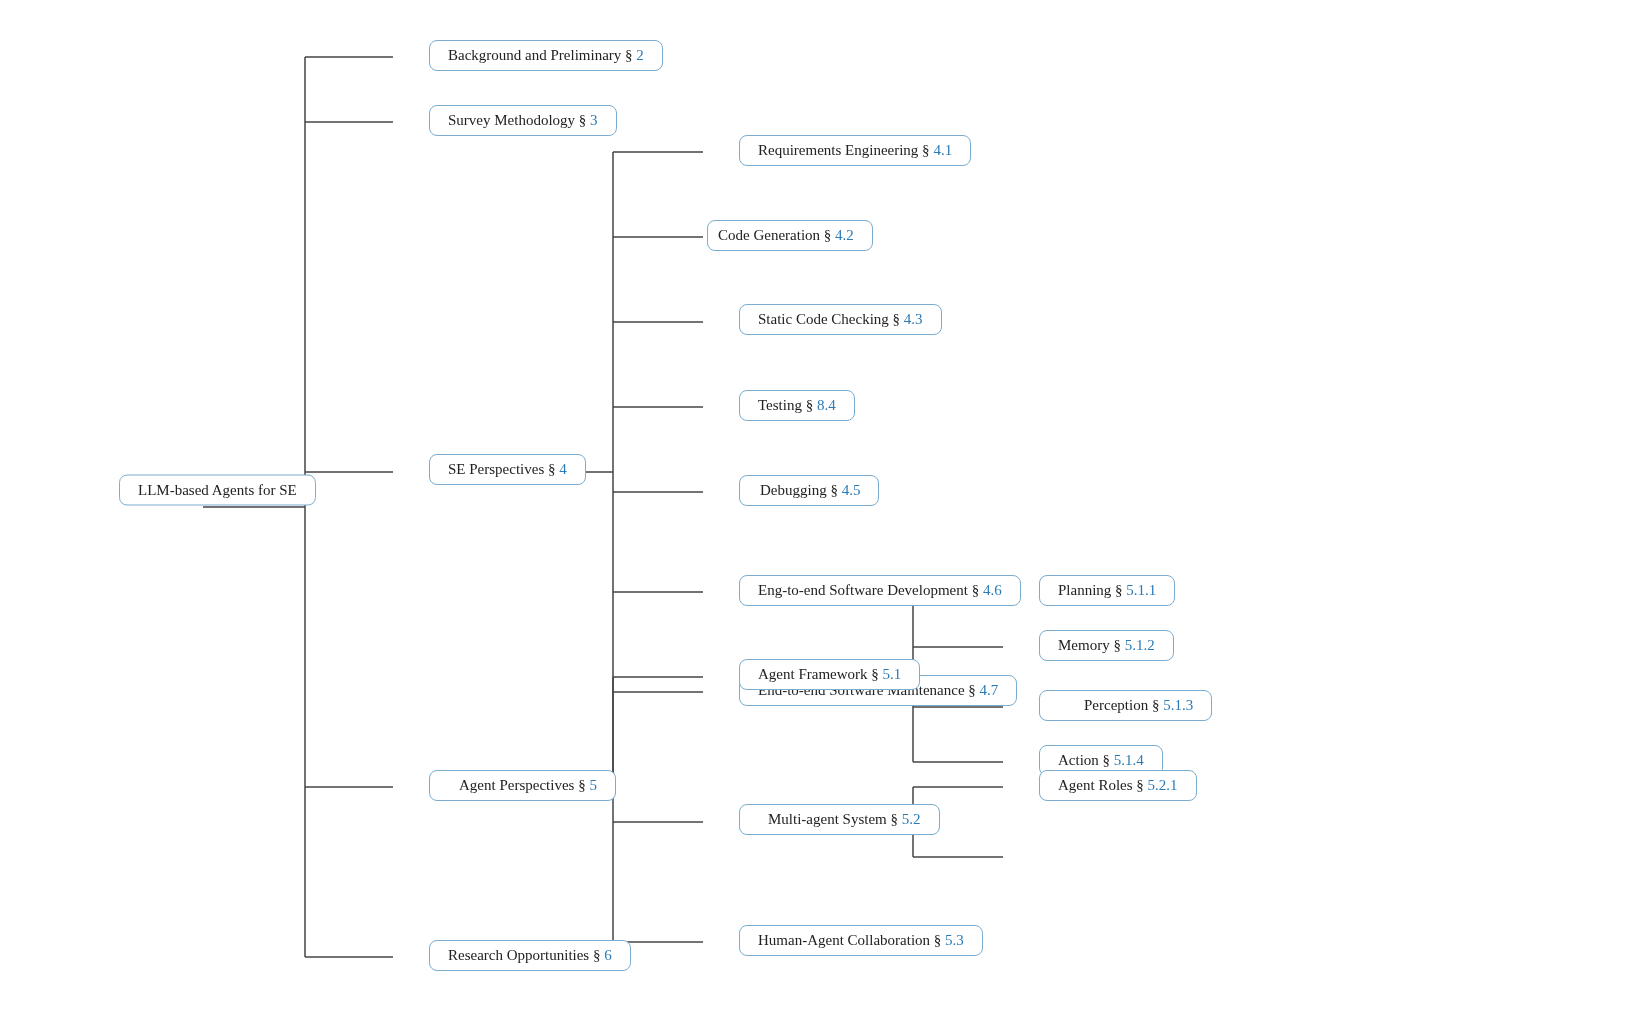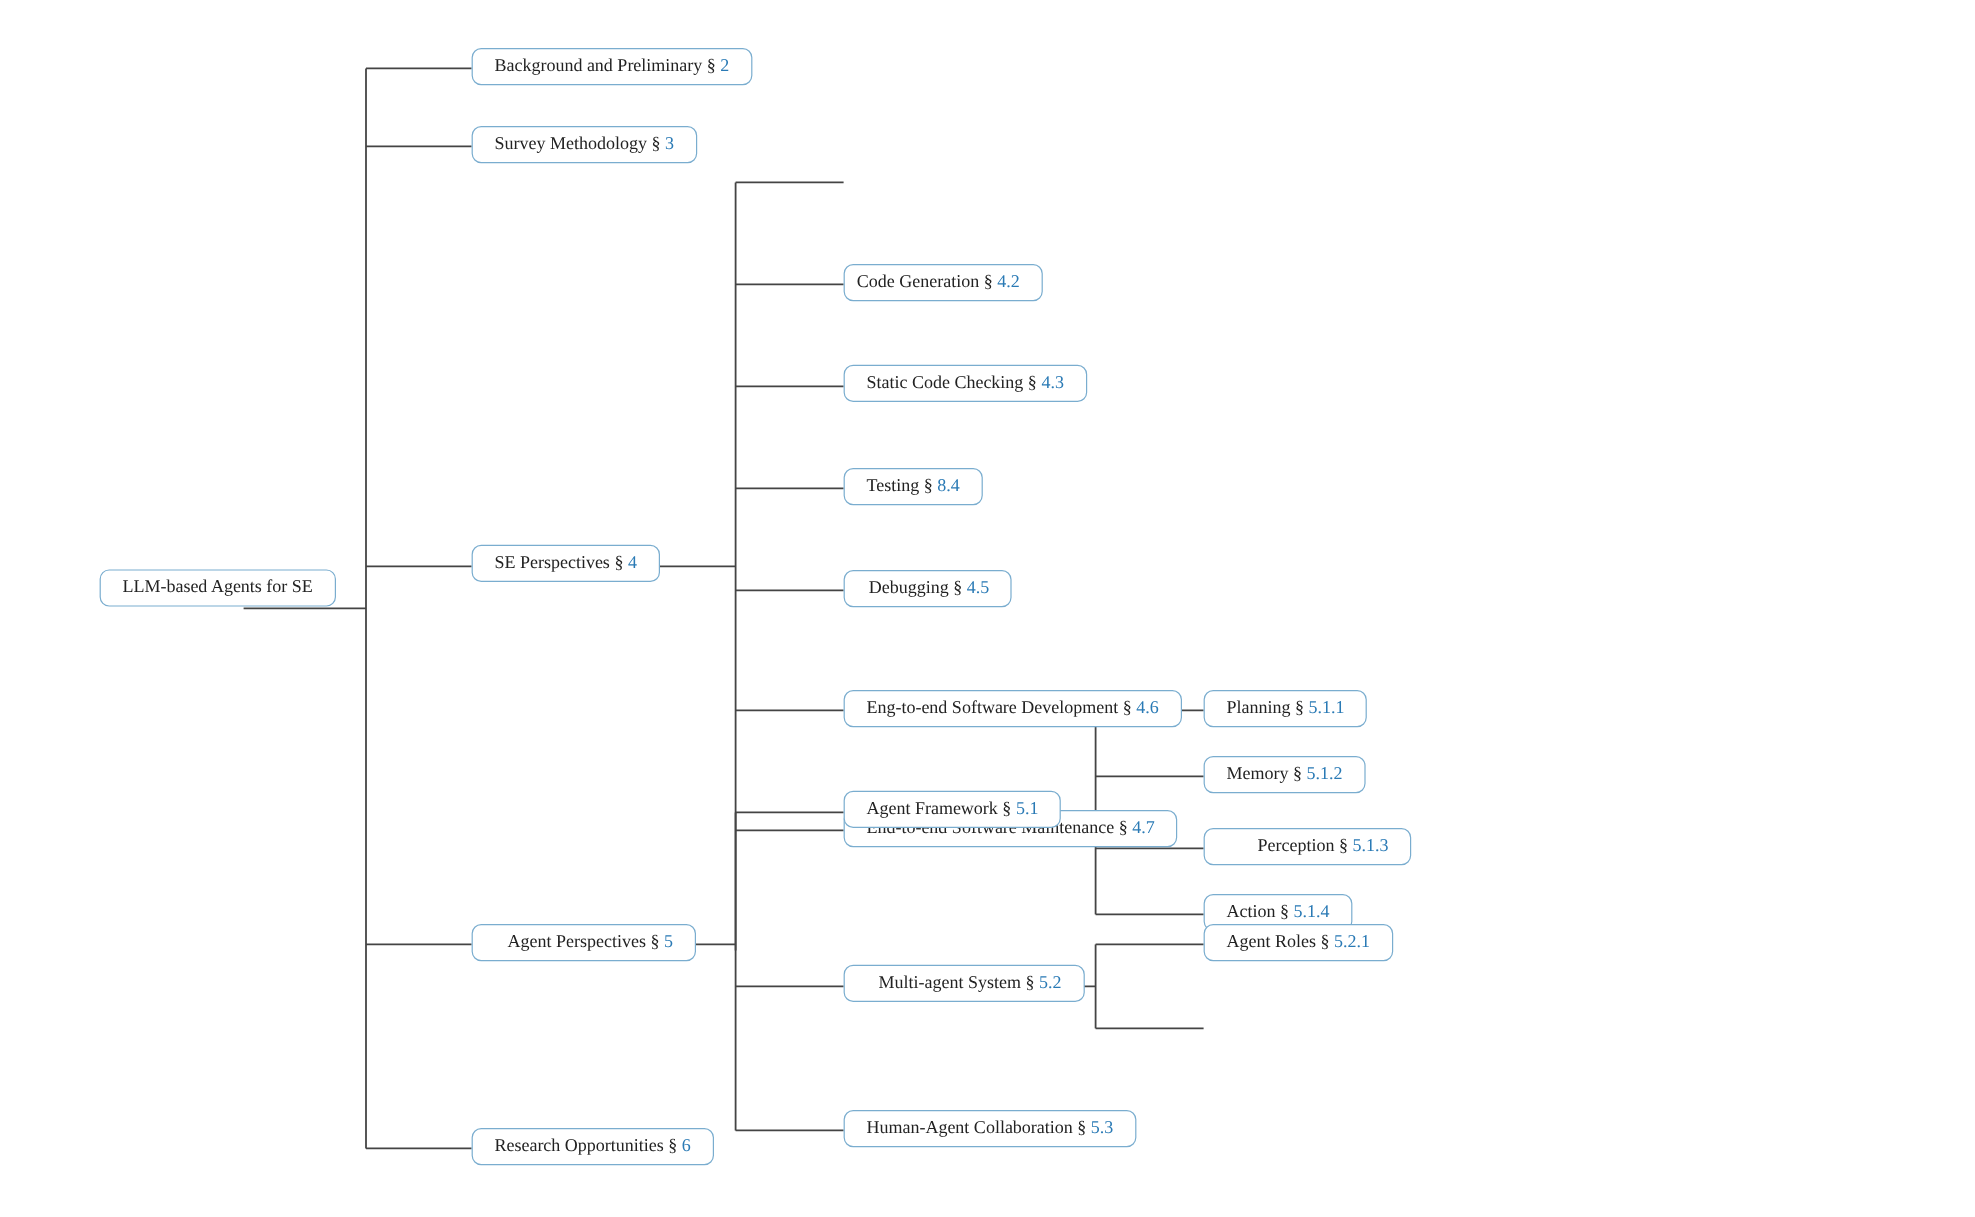--- a/index.html
+++ b/index.html
@@ -21,20 +21,21 @@
     }
     .node-box {
       border: 1.5px solid #7aadcf;
       border-radius: 8px;
       padding: 6px 18px;
       background: #fff;
       white-space: nowrap;
       display: inline-block;
       color: #222;
       font-size: 15px;
+      margin-left: 36px;
     }
     .node-box .section-num {
       color: #2a7ab5;
     }
     
     .diagram {
       position: relative;
       width: 1500px;
       height: 970px;
     }
@@ -130,22 +131,27 @@
         <span>Agent Perspectives § </span><span class="section-num">5</span>
       </span>
     </div>
 
     <div class="abs-node node-box" style="left:310px; top:918px;">
       <span>
         <span>Research Opportunities § </span><span class="section-num">6</span>
       </span>
     </div>
 
-
-    <div class="abs-node node-box" style="left:620px; top:198px;padding-left:10px;">
+    <div class="abs-node node-box" style="left:620px; top:113px;">
+      <span>
+        <span>Requirements Engineering § </span><span class="section-num">4.1</span>
+      </span>
+    </div>
+
+    <div class="abs-node node-box" style="left:588px; top:198px;padding-left:10px;">
       <span>
         <span>Code Generation § </span><span class="section-num">4.2</span>
       </span>
     </div>
 
     <div class="abs-node node-box" style="left:620px; top:282px;">
       <span>
         <span>Static Code Checking § </span><span class="section-num">4.3</span>
       </span>
     </div>

